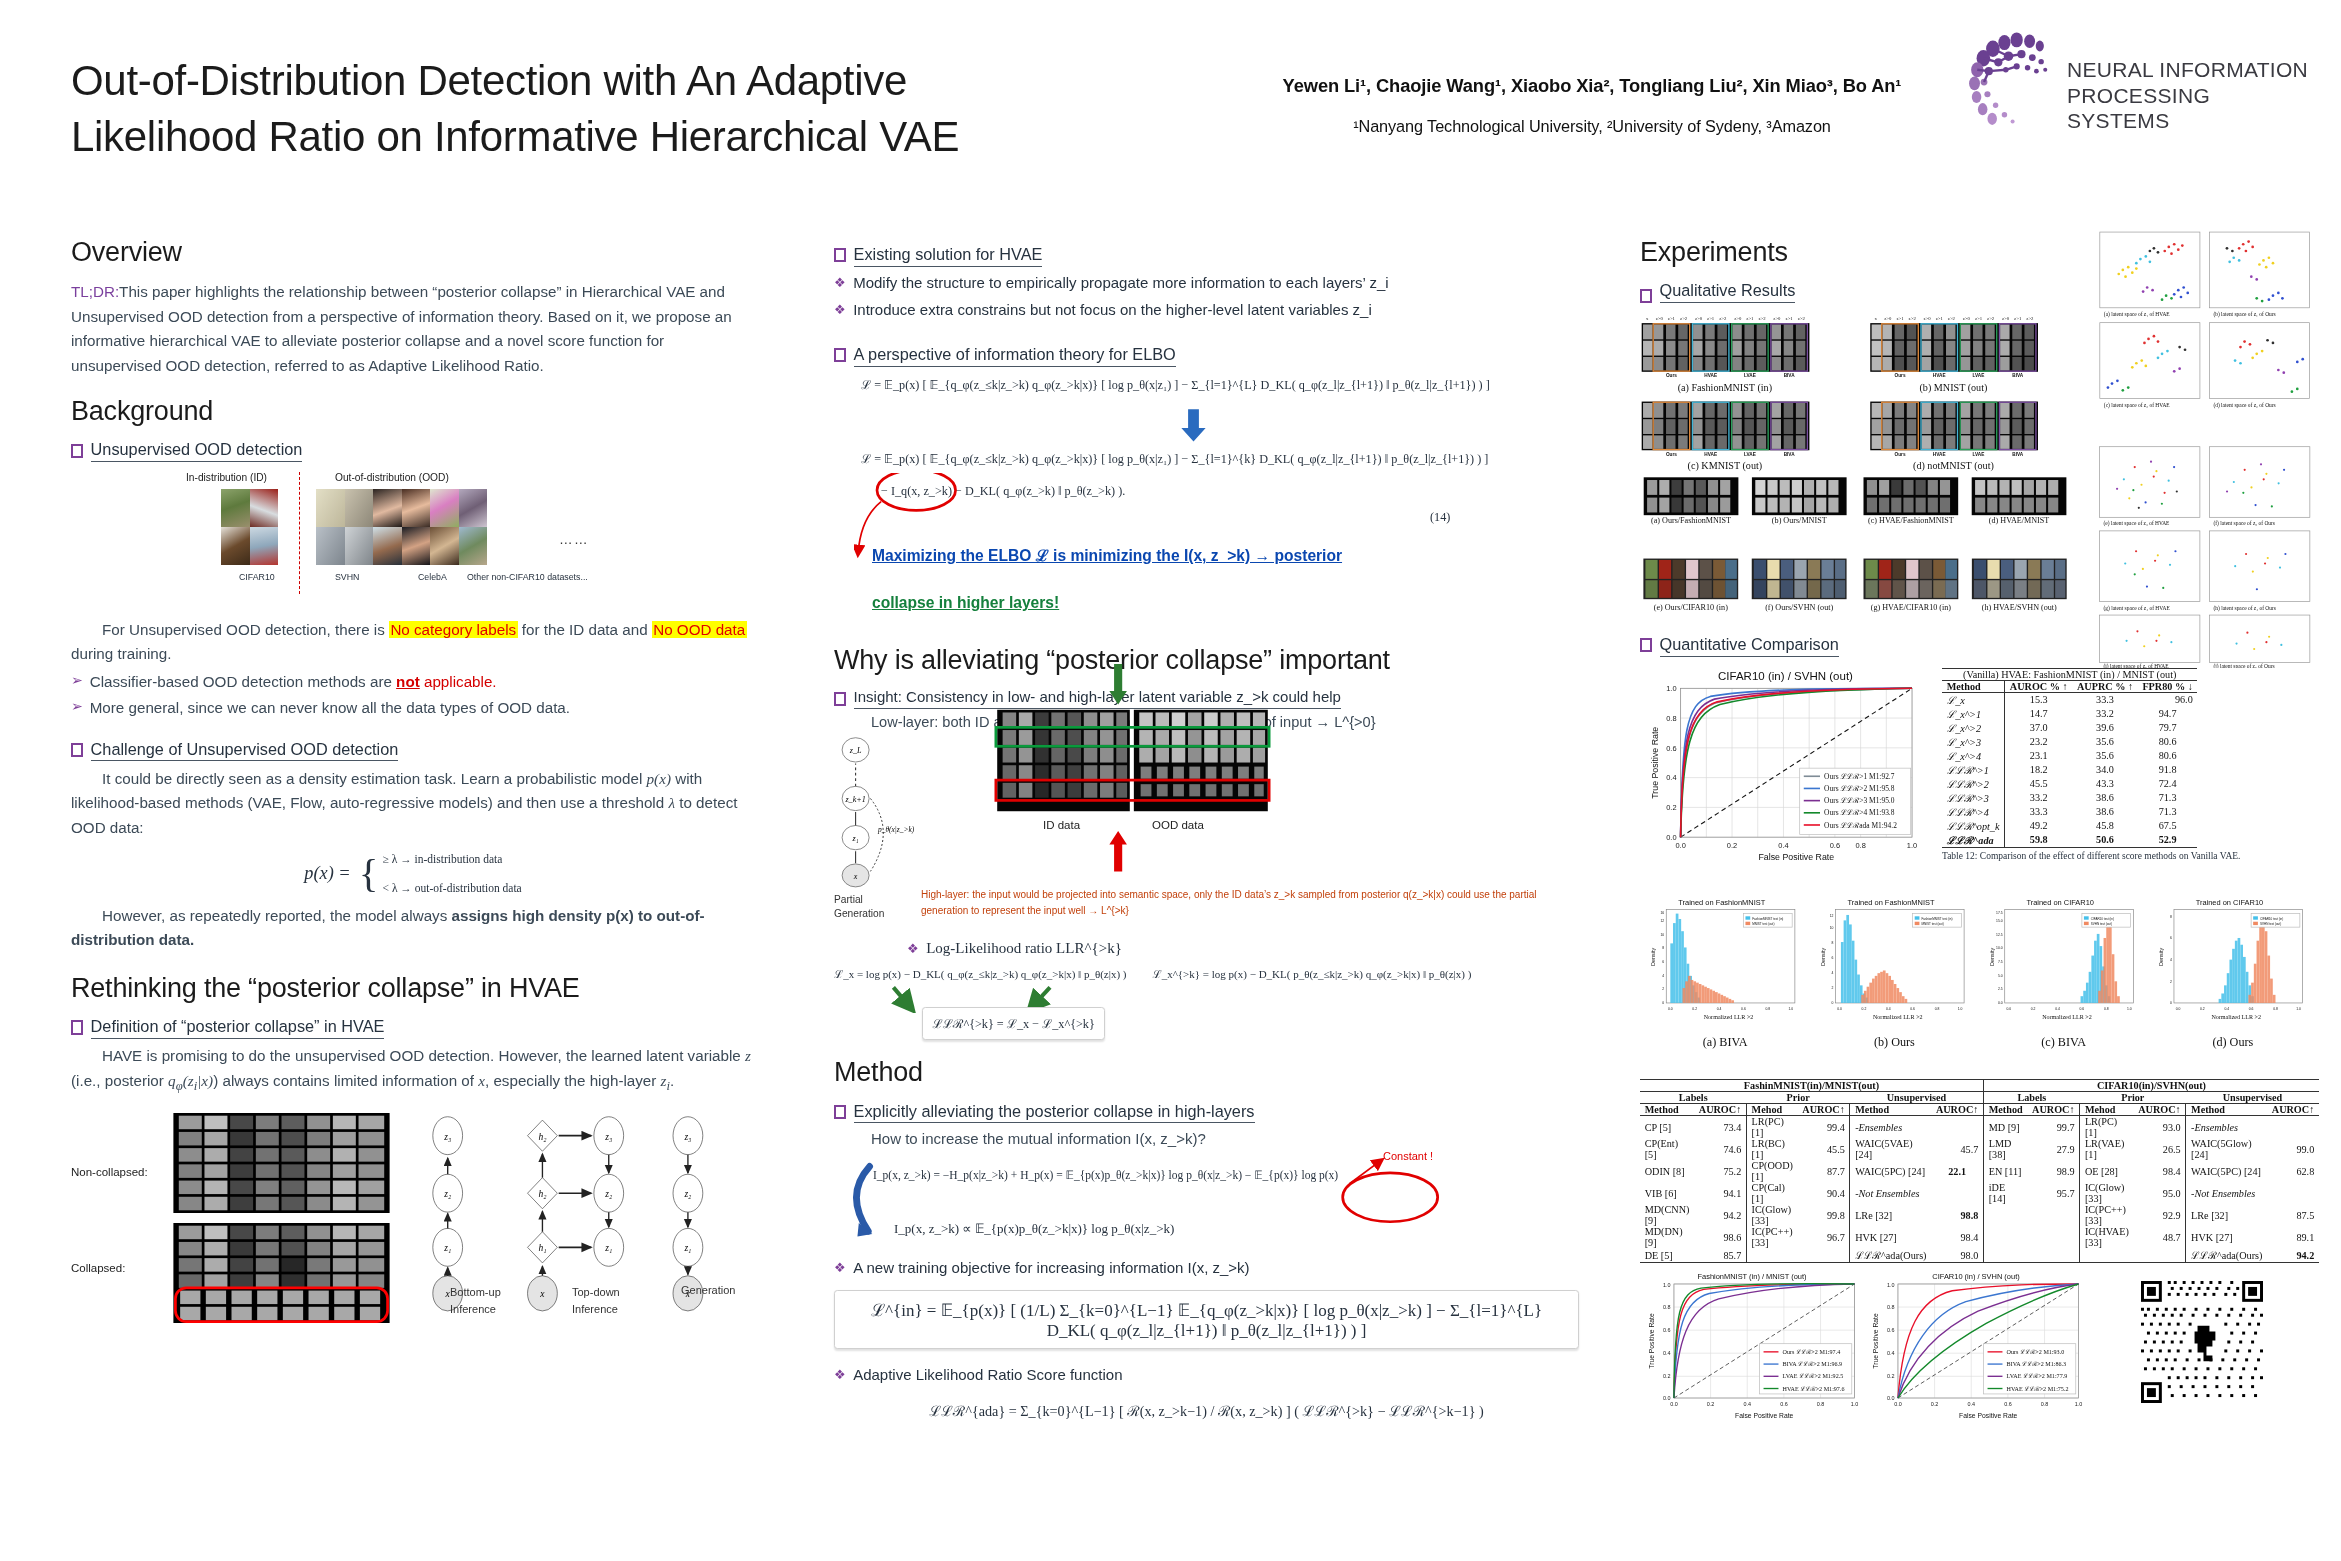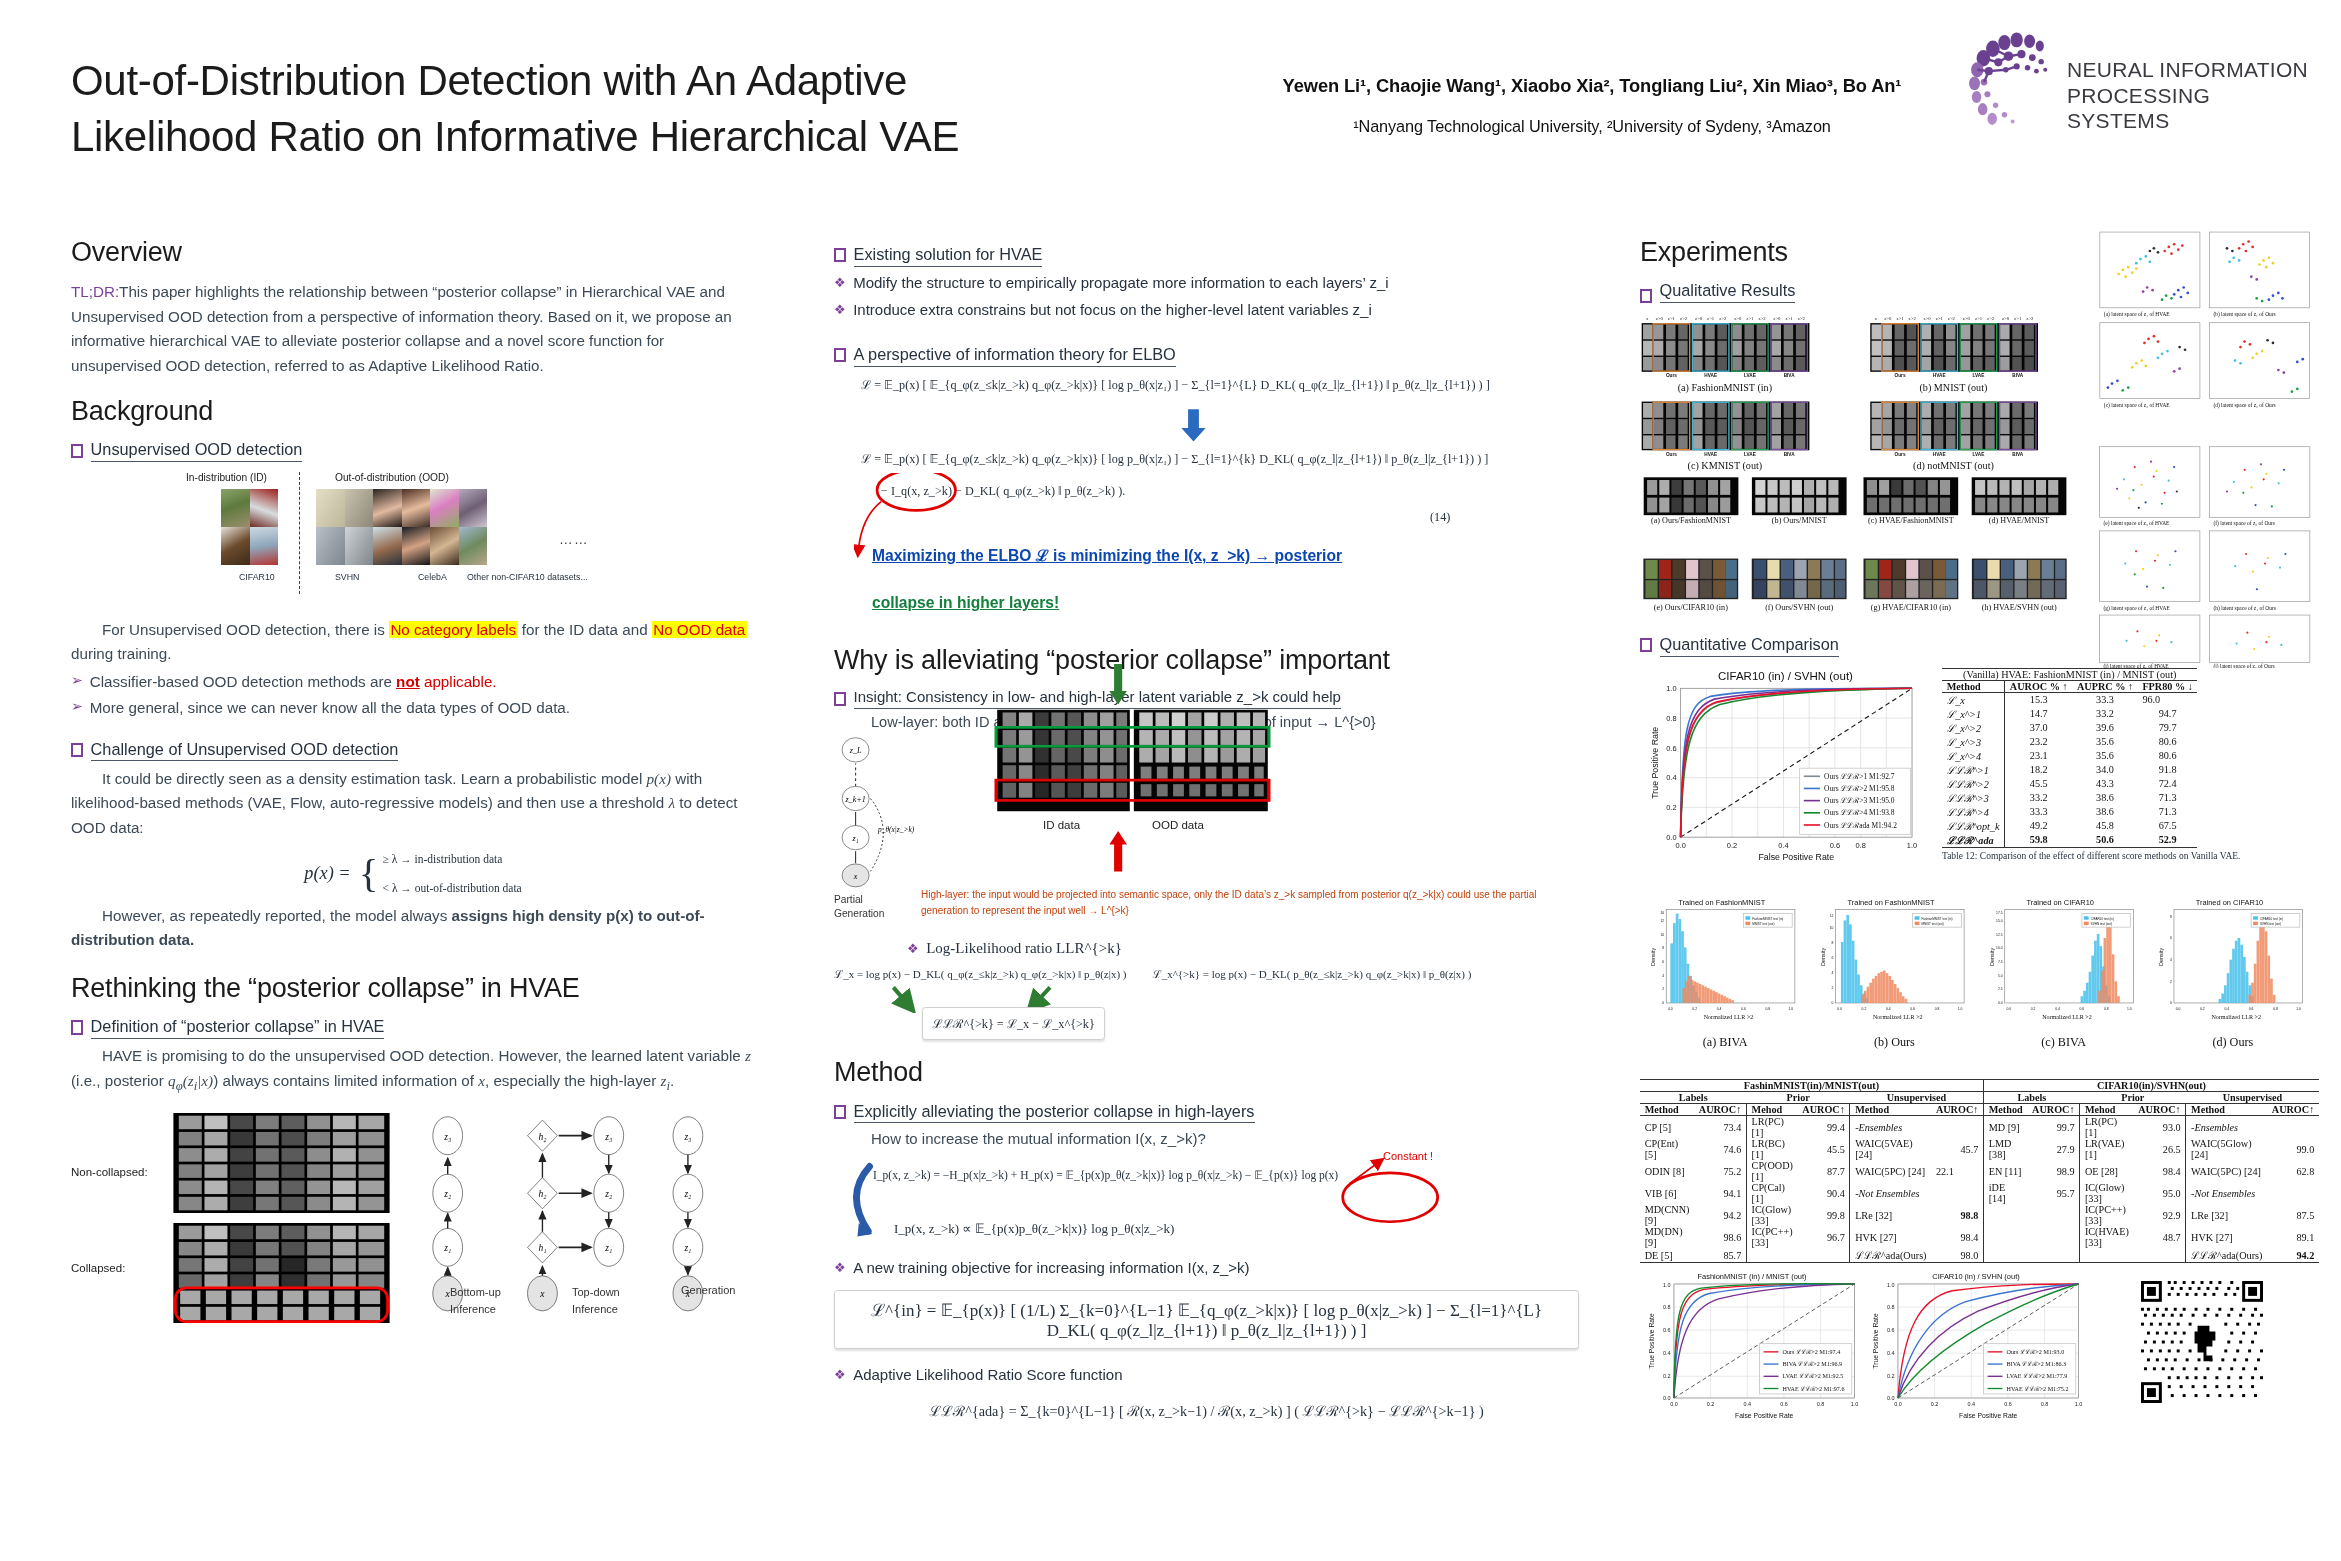--- a/index.html
+++ b/index.html
@@ -1501,21 +1501,21 @@
               <th>AUROC % ↑</th>
               <th>AUPRC % ↑</th>
               <th>FPR80 % ↓</th>
             </tr>
           </thead>
           <tbody>
               <tr>
                 <td style="text-align: left; border-right: 0.7px solid rgb(51, 51, 51); font-style: italic;">ℒ_x</td>
                 <td style="text-align: center;">15.3</td>
                 <td style="text-align: center;">33.3</td>
-                <td style="text-align: left;">96.0</td>
+                <td style="text-align: right;">96.0</td>
               </tr>
               <tr>
                 <td style="text-align: left; border-right: 0.7px solid rgb(51, 51, 51); font-style: italic;">ℒ_x^&gt;1</td>
                 <td style="text-align: center;">14.7</td>
                 <td style="text-align: center;">33.2</td>
                 <td style="text-align: center;">94.7</td>
               </tr>
               <tr>
                 <td style="text-align: left; border-right: 0.7px solid rgb(51, 51, 51); font-style: italic;">ℒ_x^&gt;2</td>
                 <td style="text-align: center;">37.0</td>
@@ -1870,21 +1870,21 @@
               <td style="text-align: right;">26.5</td>
               <td style="text-align: left; border-left: 0.7px solid rgb(51, 51, 51);">WAIC(5Glow) [24]</td>
               <td style="text-align: right;">99.0</td>
             </tr>
             <tr>
               <td style="text-align: left;">ODIN [8]</td>
               <td style="text-align: right;">75.2</td>
               <td style="text-align: left; border-left: 0.7px solid rgb(51, 51, 51);">CP(OOD) [1]</td>
               <td style="text-align: right;">87.7</td>
               <td style="text-align: left; border-left: 0.7px solid rgb(51, 51, 51);">WAIC(5PC) [24]</td>
-              <td style="text-align: left;">22.1</td>
+              <td style="text-align: center; font-weight: bold;">22.1</td>
               <td style="text-align: left; border-left: 0.7px solid rgb(51, 51, 51);">EN [11]</td>
               <td style="text-align: right;">98.9</td>
               <td style="text-align: left; border-left: 0.7px solid rgb(51, 51, 51);">OE [28]</td>
               <td style="text-align: right;">98.4</td>
               <td style="text-align: left; border-left: 0.7px solid rgb(51, 51, 51);">WAIC(5PC) [24]</td>
               <td style="text-align: right;">62.8</td>
             </tr>
             <tr>
               <td style="text-align: left;">VIB [6]</td>
               <td style="text-align: right;">94.1</td>

